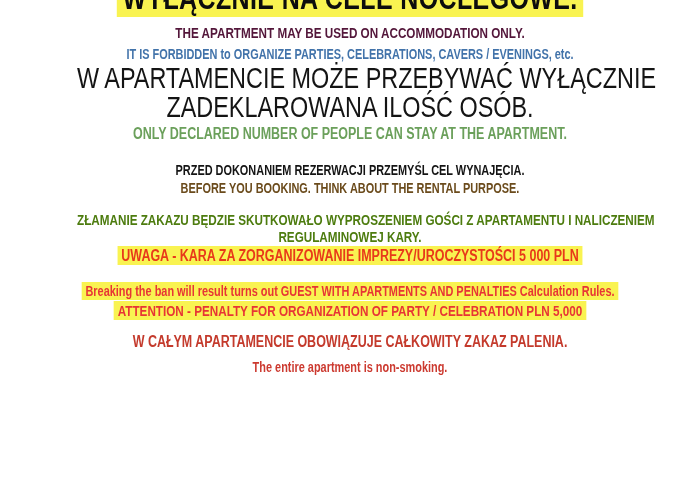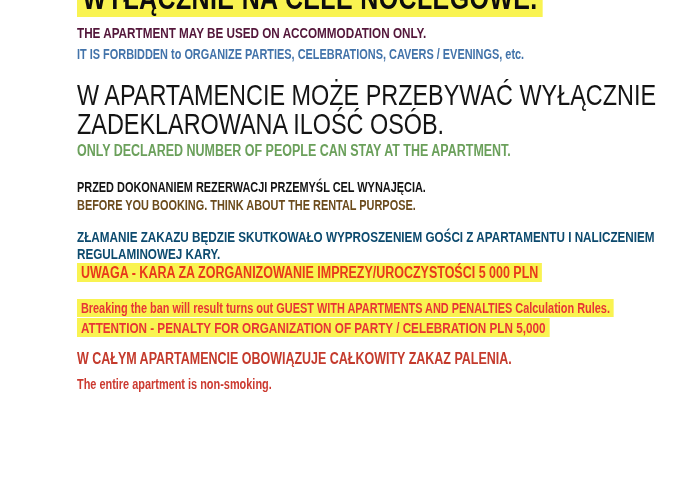--- a/index.html
+++ b/index.html
@@ -3,21 +3,21 @@
 <meta charset="utf-8">
 <style>
   html, body { margin: 0; padding: 0; background: #ffffff; }
   .page {
     position: relative;
     width: 700px;
     height: 500px;
     overflow: hidden;
     background: #ffffff;
     font-family: "Liberation Sans", sans-serif;
-    text-align: left;
+    text-align: center;
   }
   .line {
     white-space: nowrap;
     transform: scaleX(0.78);
     transform-origin: 50% 50%;
     font-weight: bold;
     margin: 0;
   }
   
   .title-row {
@@ -35,26 +35,26 @@
     color: #53163a;
   }
   
   .headline {
     font-weight: normal;
     font-size: 30px;
     line-height: 29px;
     color: #141414;
   }
   .h1-block { margin-top: 19px; }
-  .h2-block { margin-top: 17px; }
+  .h2-block { }
   .blue-line   { margin-top: 3px;  font-size: 14px; line-height: 18px; color: #4273aa; }
   .green-line  { margin-top: 3px;  font-size: 16px; line-height: 20px; color: #6ba05b; }
   .przed-line  { margin-top: 17px; font-size: 14px; line-height: 18px; color: #141414; }
   .before-line { margin-top: 0;    font-size: 14px; line-height: 18px; color: #6b4b1c; }
-  .zlamanie-block { margin-top: 14px; font-size: 15px; line-height: 17px; color: #0c4a6e; }
+  .zlamanie-block { margin-top: 14px; font-size: 15px; line-height: 17px; color: #4d7c0f; }
   .uwaga-line  { margin-top: 1px;  font-size: 16px; line-height: 20px; color: #e8391a; }
   .breaking-line  { margin-top: 16px; font-size: 14px; line-height: 18px; color: #e73535; }
   .attention-line { margin-top: 2px;  font-size: 15px; line-height: 18px; color: #e73535; }
   .smoking-line   { margin-top: 12px; font-size: 16px; line-height: 19px; color: #c43a2c; }
   .entire-line    { margin-top: 7px;  font-size: 14px; line-height: 18px; color: #cc3a30; }
   .hl-warn { background: #f9f351; padding: 1px 5px; }
 </style>
 </head>
 <body>
 

